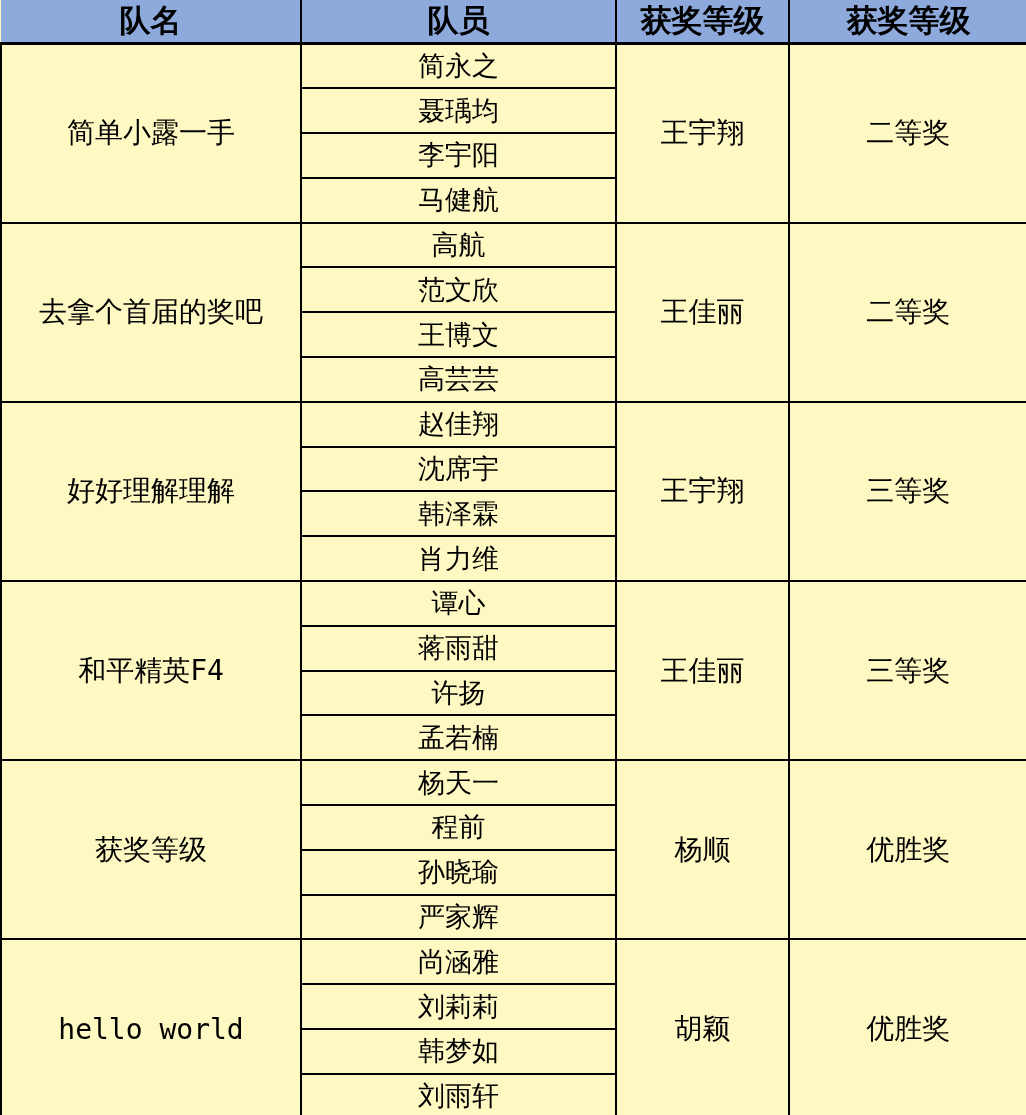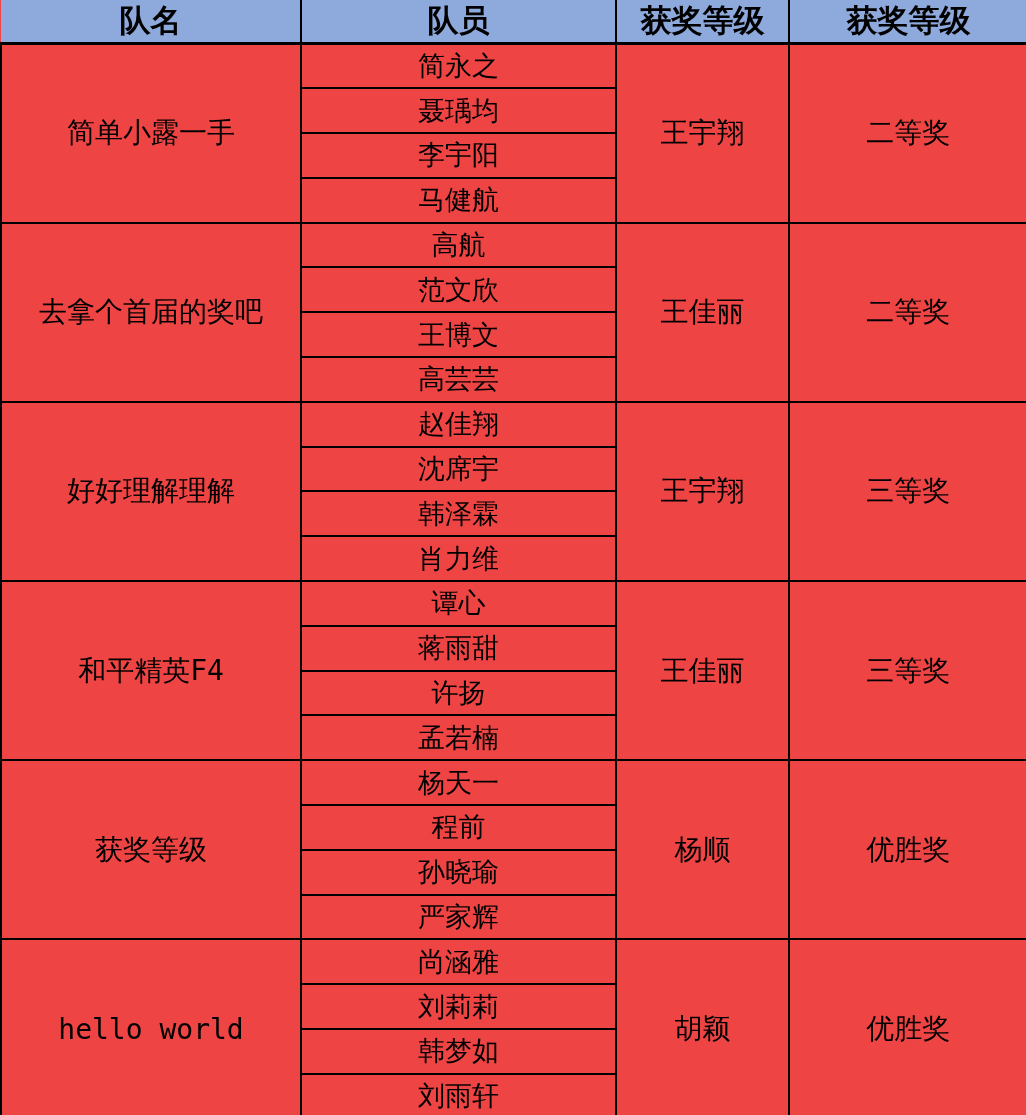--- a/index.html
+++ b/index.html
@@ -1,20 +1,20 @@
 <!DOCTYPE html>
 <html><head>
 <meta charset="utf-8">
 <style>
   html, body { margin: 0; padding: 0; background: #ffffff; }
   .page {
     width: 1026px;
     height: 1115px;
     overflow: hidden;
-    background: #ef4444;
+    background: #fef9c3;
     font-family: "DejaVu Sans Mono", "DejaVu Serif", "Liberation Serif", serif;
     color: #000000;
   }
   table.award-table {
     border-collapse: collapse;
     table-layout: fixed;
     width: 1026px;
   }
   col.c-team    { width: 300px; }
   col.c-member  { width: 315px; }

